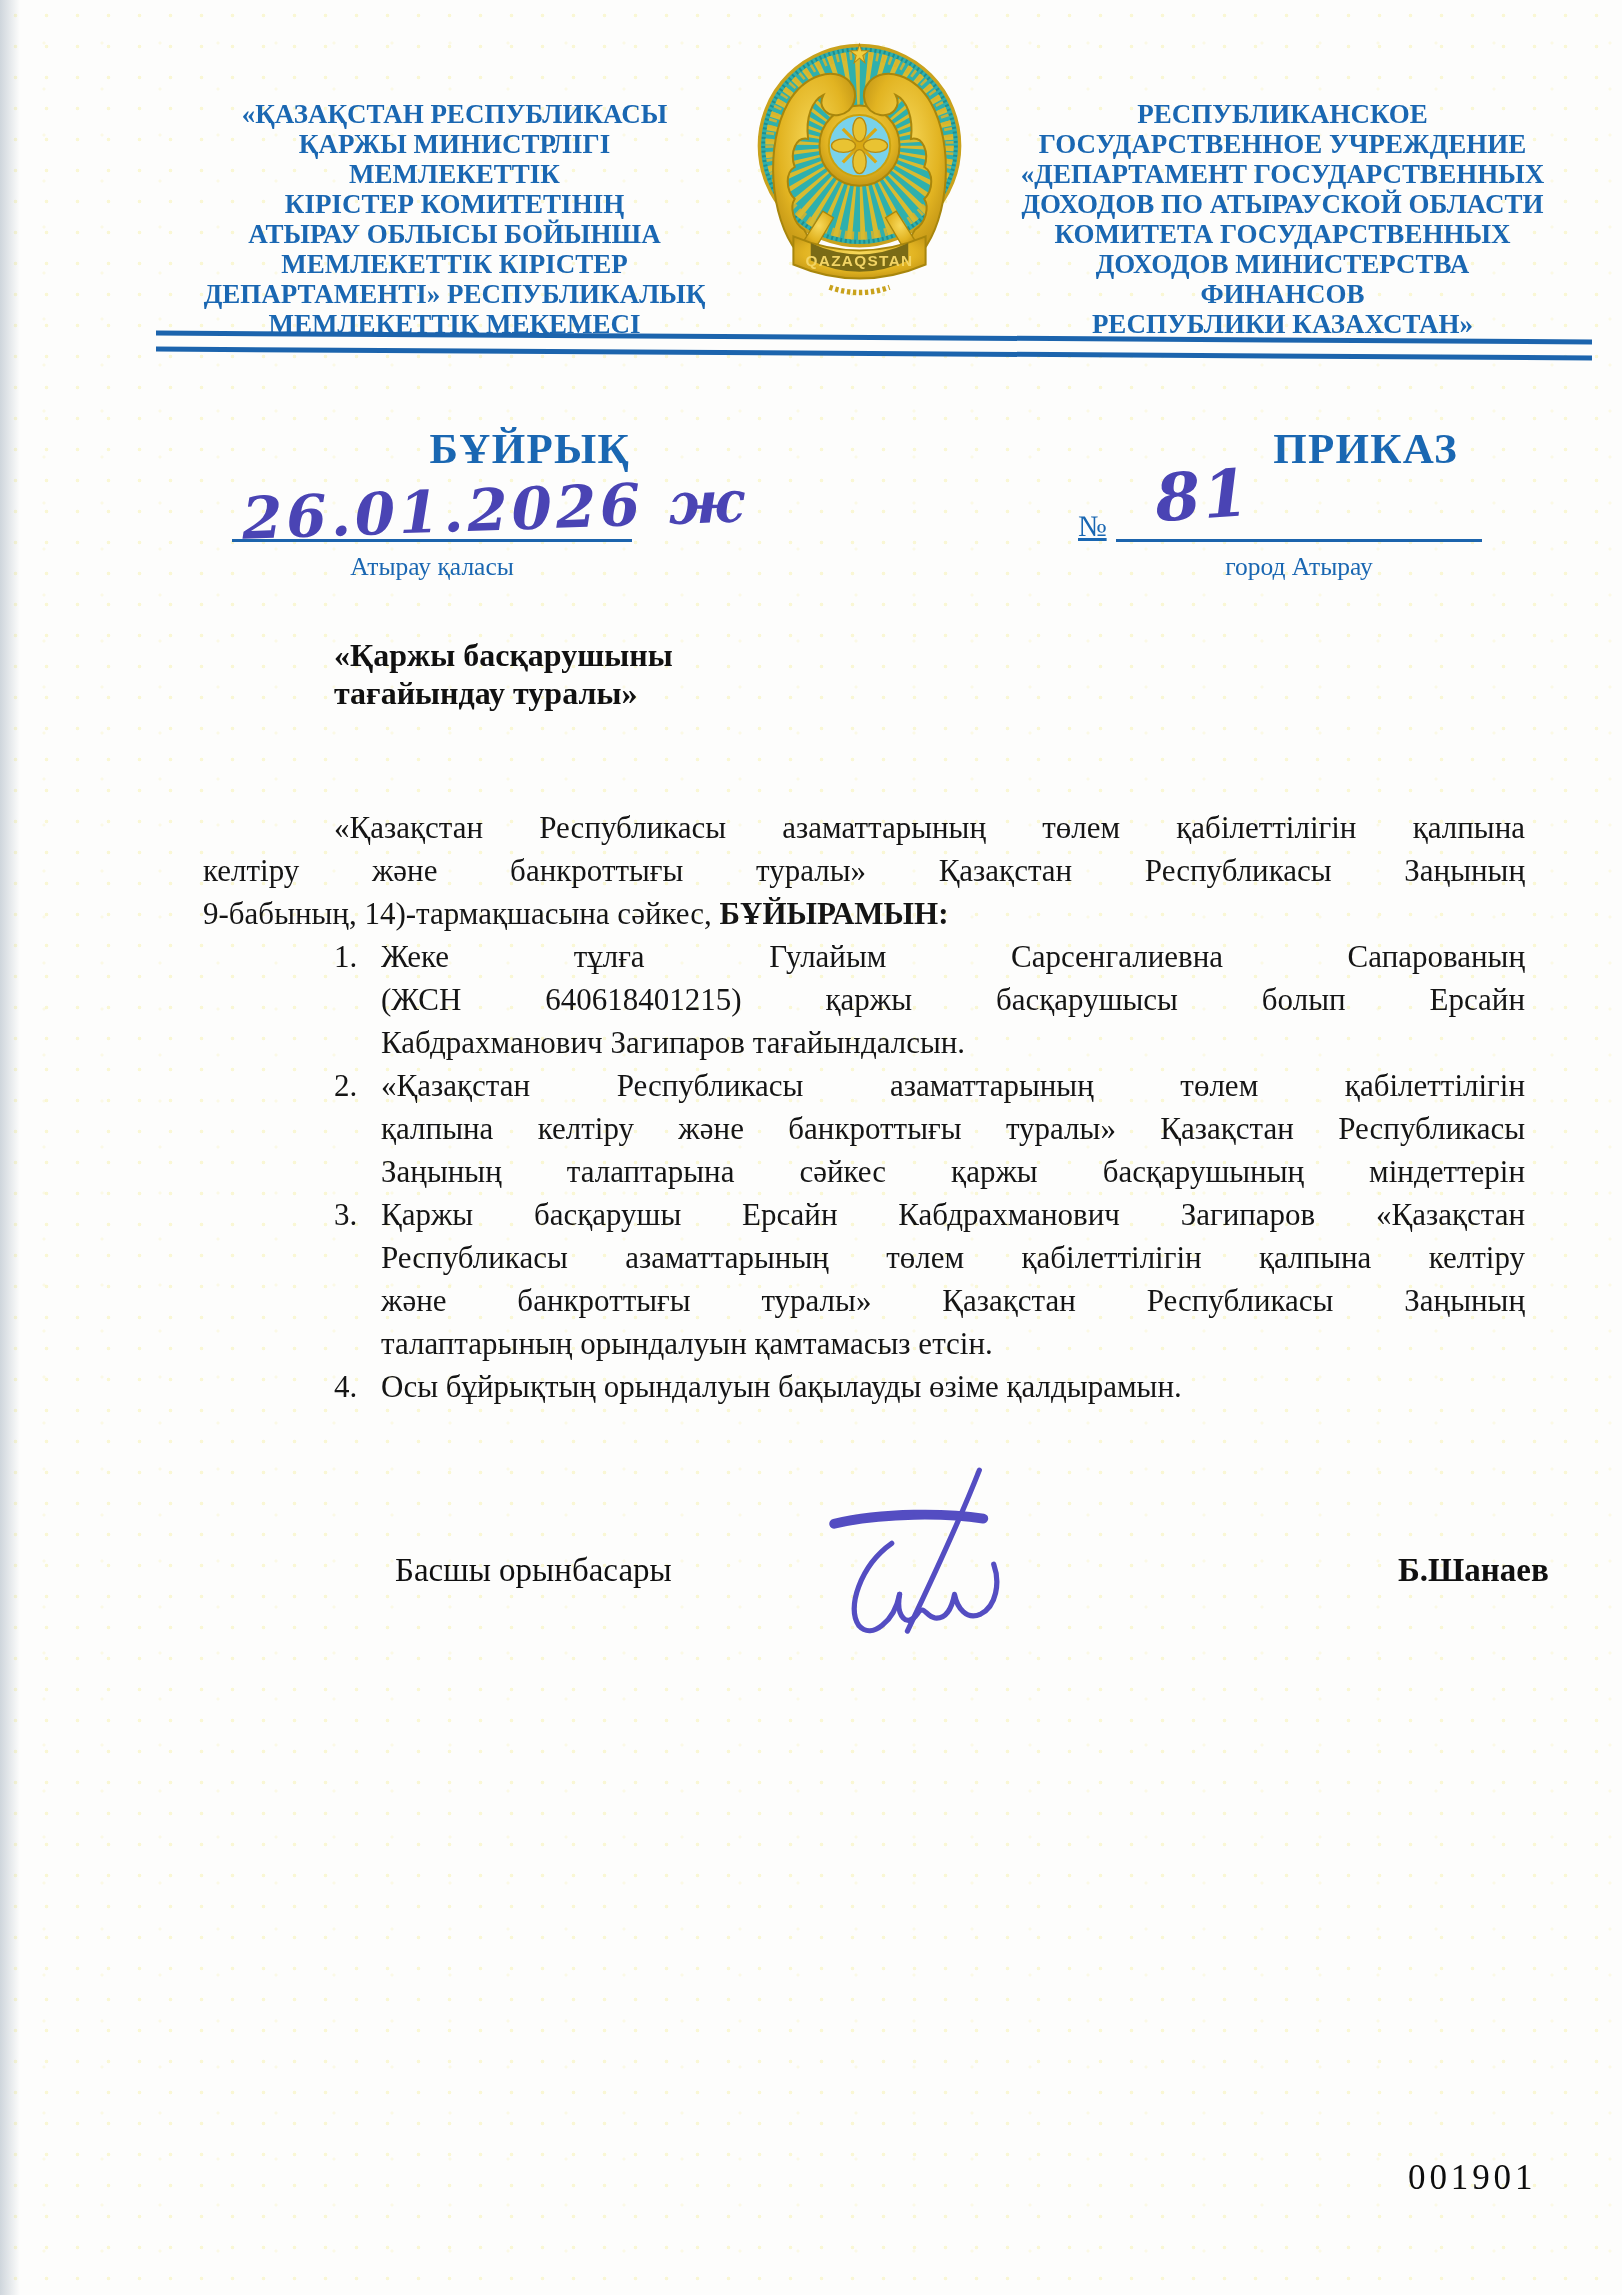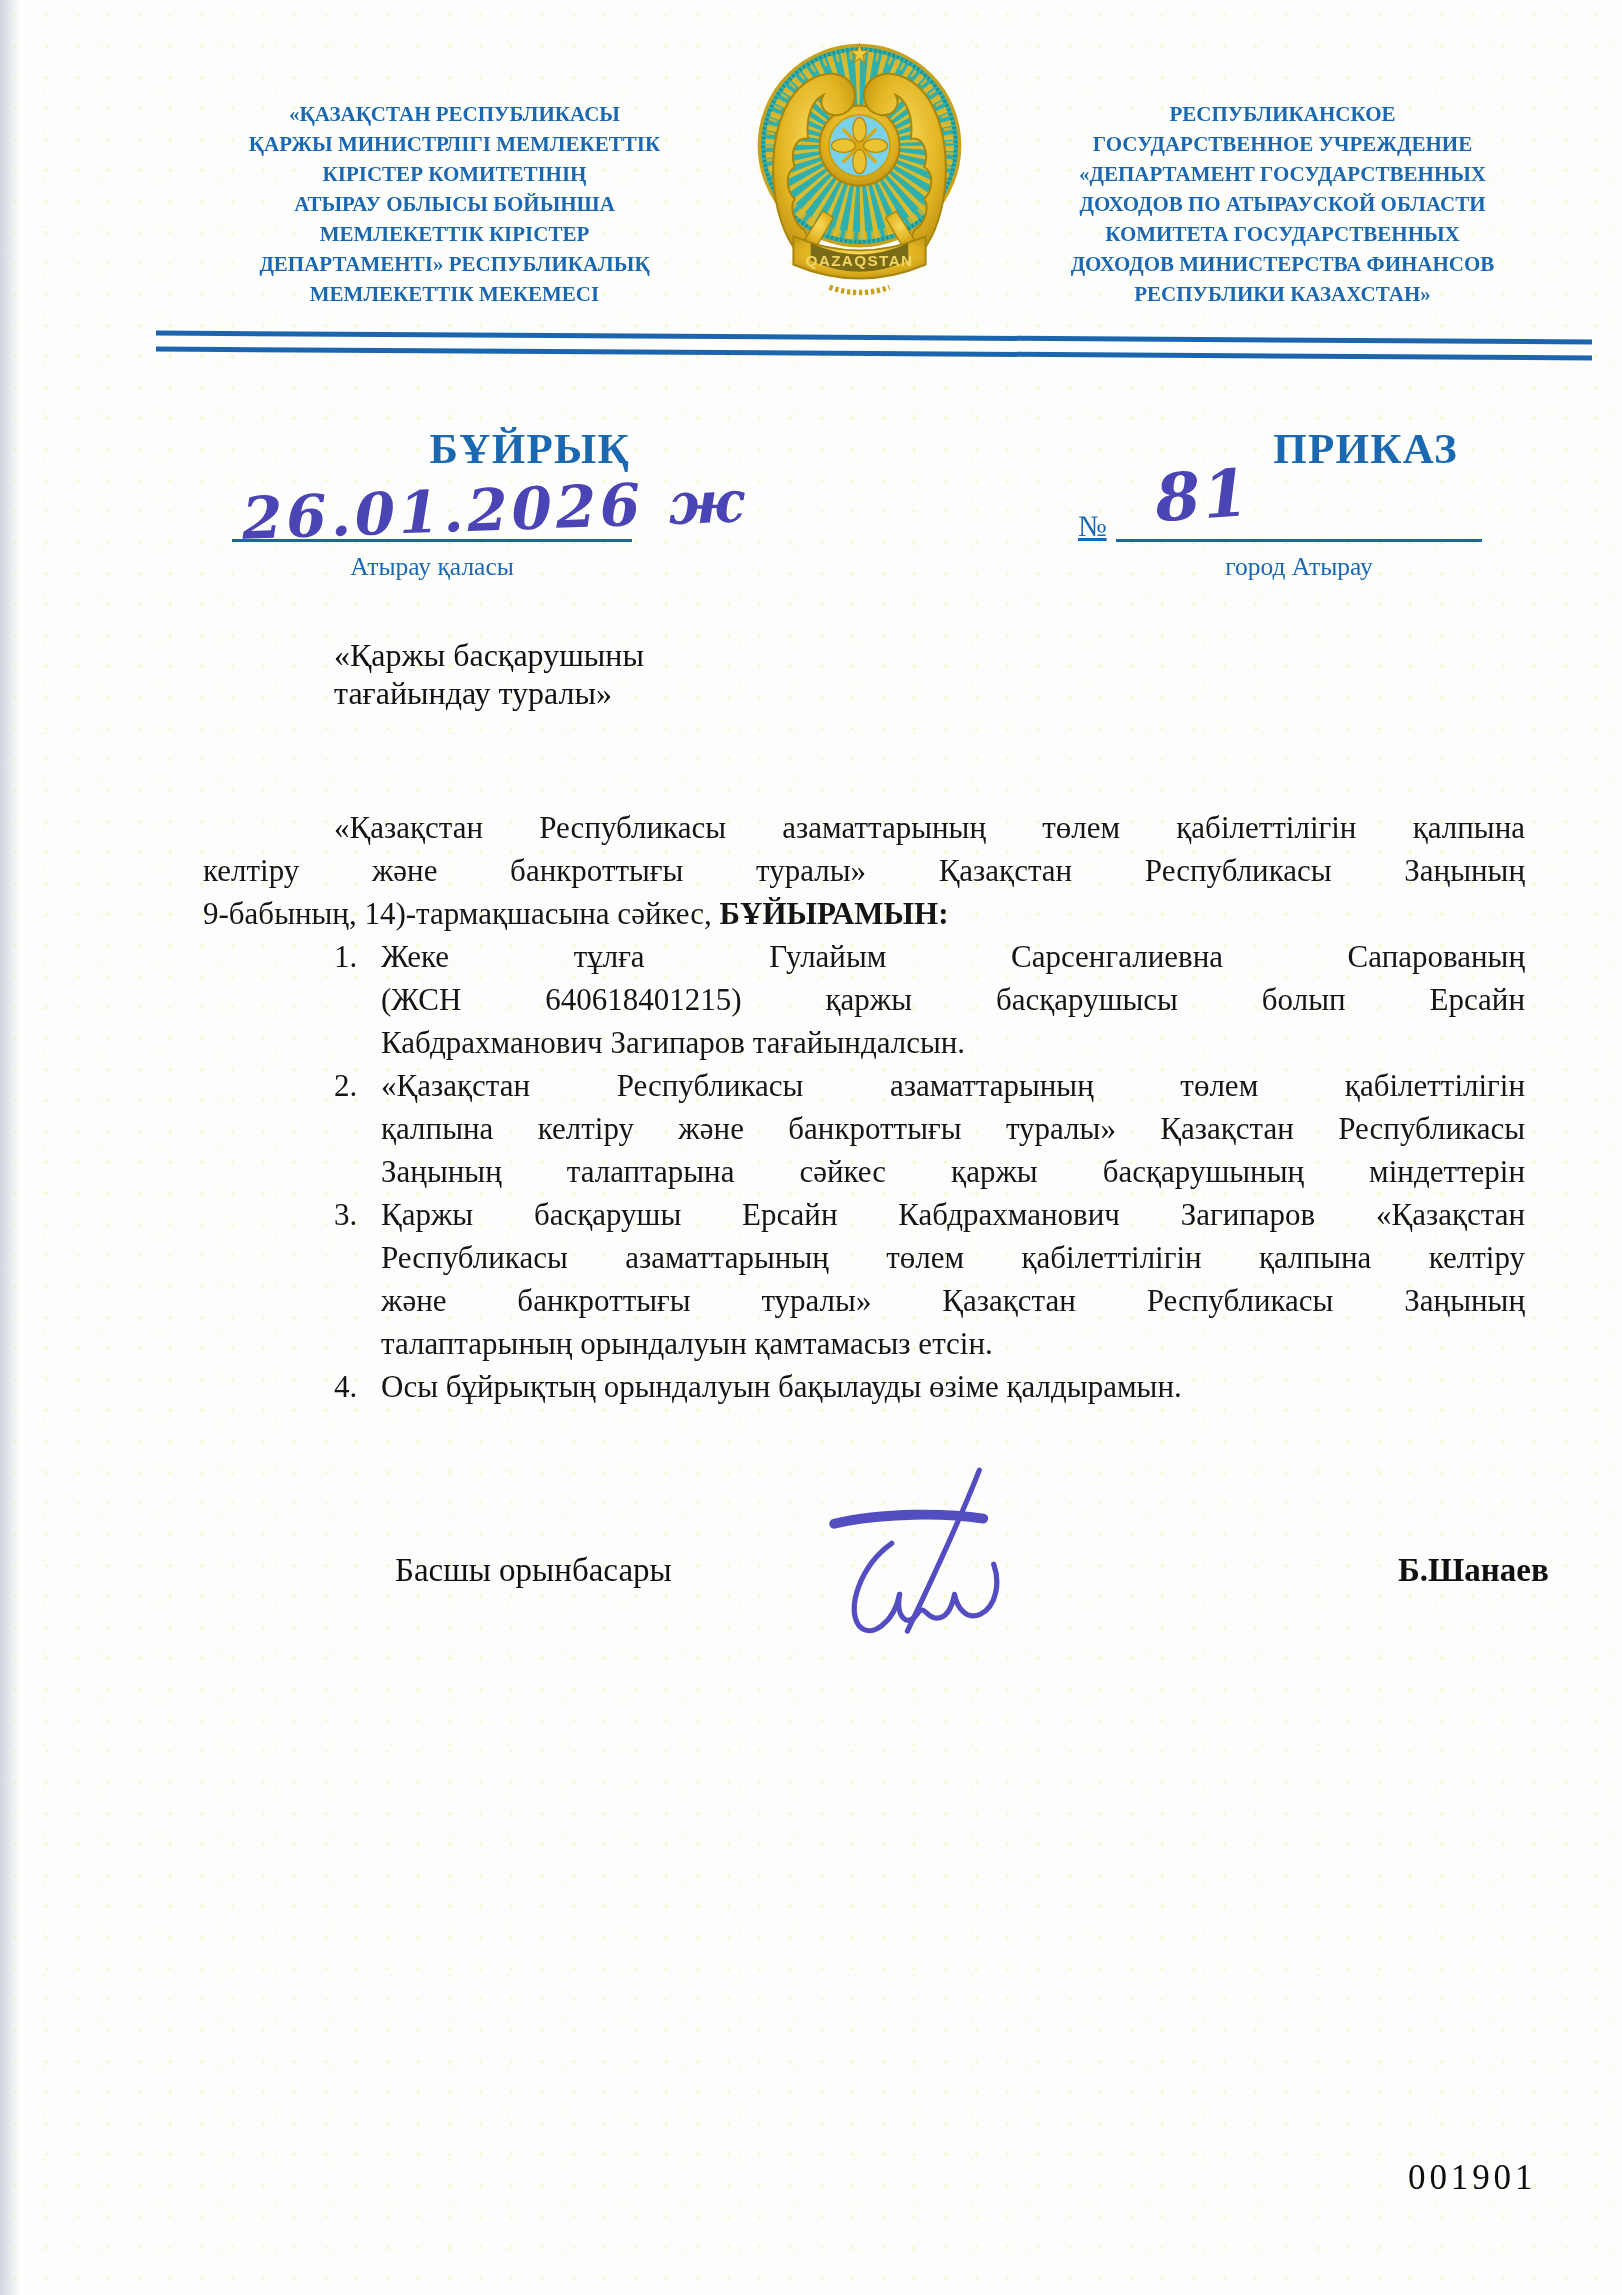--- a/index.html
+++ b/index.html
@@ -30,21 +30,21 @@
   
   .page::after{
     content:'';position:absolute;left:0;top:0;bottom:0;width:19.6px;
     background:linear-gradient(90deg, rgba(120,140,160,.35), rgba(120,140,160,0));
     pointer-events:none;
   }
   .abs{position:absolute;}
   .org{
     color:var(--header-blue);
     font-weight:bold;
-    font-size:21px;line-height:30px;
+    font-size:27px;line-height:30px;
     text-align:center;white-space:pre-line;
   }
   .org-left{left:196px;top:99px;width:517px;}
   .org-right{left:1011px;top:99px;width:543px;}
   .emblem{left:756px;top:38px;width:207px;height:262px;}
   .rule{left:156px;width:1436px;background:var(--rule-blue);transform:rotate(.35deg);}
   .rule-1{top:335px;height:5.2px;}
   .rule-2{top:351px;height:4.6px;}
   .order-title{
     color:var(--header-blue);font-weight:bold;font-size:43px;letter-spacing:1.3px;
@@ -62,21 +62,21 @@
   .line-date{left:232px;top:539px;width:400px;}
   .line-num{left:1116px;top:539px;width:366px;}
   .num-sign{left:1078px;top:509px;font-size:30px;color:var(--header-blue);text-decoration:underline;}
   .place{
     color:var(--header-blue);font-size:25.5px;top:552px;text-align:center;
   }
   .place-kk{left:232px;width:400px;}
   .place-ru{left:1116px;width:366px;}
   .subject{
     left:334px;top:636px;width:458px;
-    color:#111;font-weight:normal;font-size:32px;line-height:38px;white-space:pre-line;
+    color:#111;font-weight:bold;font-size:32px;line-height:38px;white-space:pre-line;
   }
   .body-text{
     left:203px;top:806px;width:1322px;
     color:var(--body-black);font-size:31px;line-height:43px;
   }
   .jline{text-align:justify;text-align-last:justify;}
   .nline{text-align:left;}
   .indent{text-indent:131px;}
   .item{position:relative;padding-left:178px;}
   .item .num{position:absolute;left:131px;top:0;}

